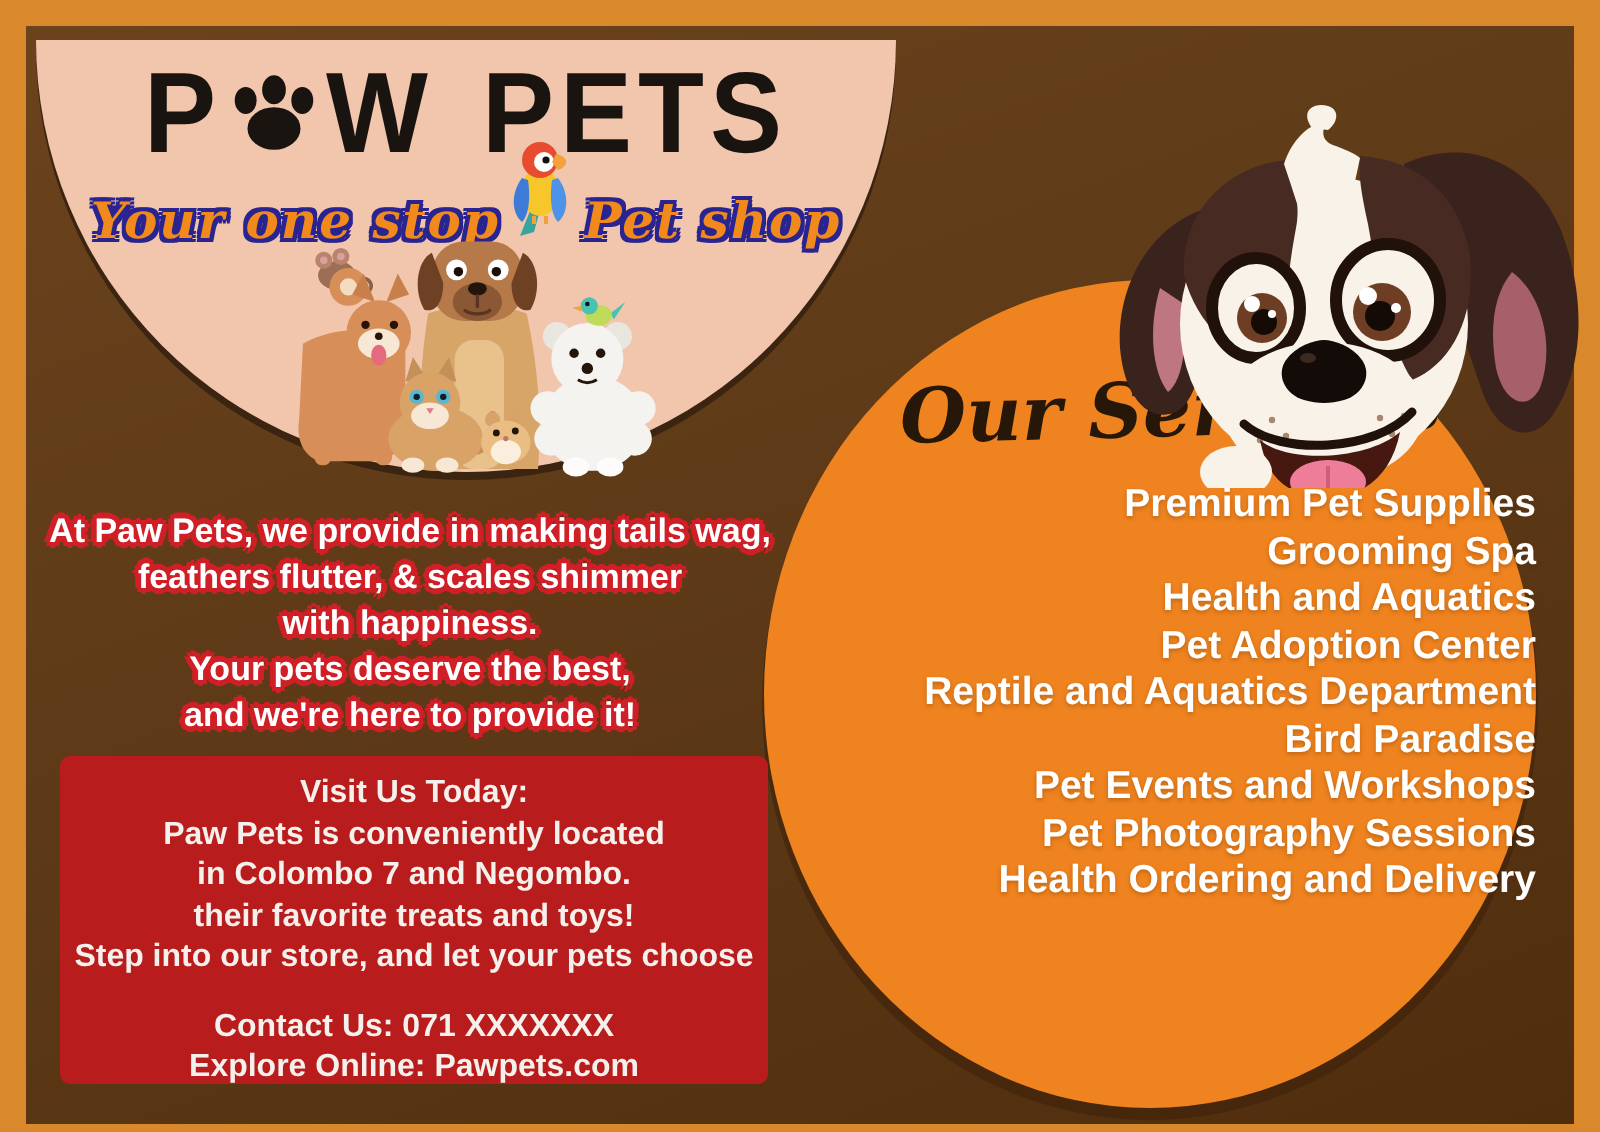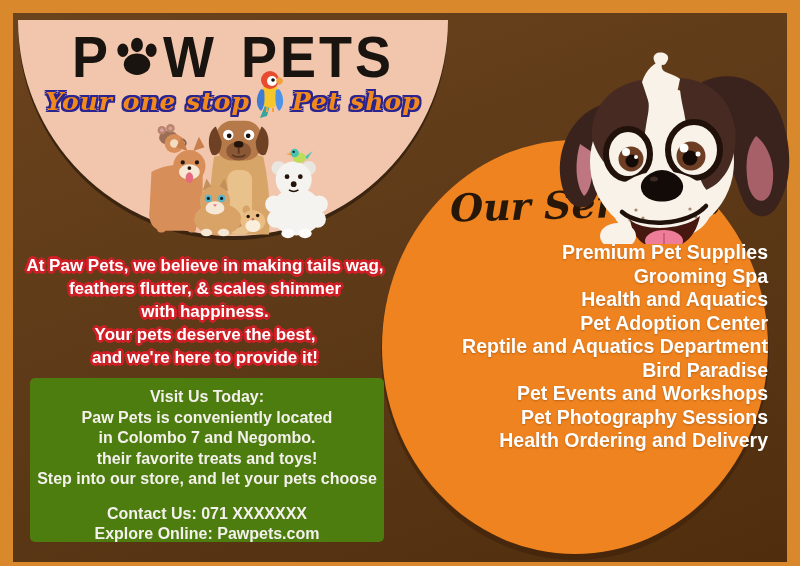--- a/index.html
+++ b/index.html
@@ -21,21 +21,21 @@
     display:flex;flex-direction:column;align-items:center;
     padding-top:10px;box-sizing:border-box;z-index:2;
   }
   .logo-row{
     display:flex;align-items:center;gap:5px;
     font-weight:900;font-size:54px;line-height:1;
     color:#1A1410;letter-spacing:3px;transform:scaleY(1.06);
   }
   .logo-space{width:14px;}
   .tagline-row{
-    display:flex;align-items:flex-start;gap:3px;margin-top:3px;
+    display:flex;align-items:flex-end;gap:3px;margin-top:3px;
     font-family:"DejaVu Serif",serif;font-style:italic;font-weight:700;
     font-size:25px;color:#F2891D;letter-spacing:1px;
     text-shadow:
       -2px -2px 0 #2A2490, 2px -2px 0 #2A2490,
       -2px  2px 0 #2A2490, 2px  2px 0 #2A2490,
       -2px  0   0 #2A2490, 2px  0   0 #2A2490,
        0   -2px 0 #2A2490, 0    2px 0 #2A2490;
   }
   .parrot-wrap{margin-top:-18px;}
   .pets-wrap{margin-top:-10px;}
@@ -45,21 +45,21 @@
     text-align:center;font-weight:700;font-size:17px;line-height:23px;color:#FFFFFF;
     text-shadow:
       -2px -2px 0 #D01F26, 2px -2px 0 #D01F26,
       -2px  2px 0 #D01F26, 2px  2px 0 #D01F26,
       -3px  0   0 #D01F26, 3px  0   0 #D01F26,
        0   -3px 0 #D01F26, 0    3px 0 #D01F26;
   }
   
   .visit-box{
     position:absolute;left:30px;top:378px;width:354px;height:164px;
-    background:#4d7c0f;border-radius:5px;z-index:3;
+    background:#b91c1c;border-radius:5px;z-index:3;
     text-align:center;color:#F4F1EC;font-weight:700;font-size:16px;line-height:20.5px;
     padding-top:9px;box-sizing:border-box;
   }
   .visit-gap{height:14px;}
   
   .services-circle{
     position:absolute;left:382px;top:140px;width:386px;height:414px;
     background:#EF831F;border-radius:50%;z-index:1;
     box-shadow:0 5px 0 1px rgba(57,30,10,.5);
   }
@@ -206,21 +206,21 @@
         <ellipse cx="141" cy="112" rx="13" ry="11.5" fill="#E9BD83"></ellipse>
         <ellipse cx="141" cy="117" rx="8" ry="6.5" fill="#FAEFDC"></ellipse>
         <circle cx="136" cy="107" r="1.8" fill="#241409"></circle>
         <circle cx="146" cy="106" r="1.8" fill="#241409"></circle>
         <circle cx="141" cy="110" r="1.4" fill="#C2766A"></circle>
       </svg>
     </div>
   </div>
 
   <div class="intro">
-    <div>At Paw Pets, we believe in making tails wag,</div>
+    <div>At Paw Pets, we provide in making tails wag,</div>
     <div>feathers flutter, &amp; scales shimmer</div>
     <div>with happiness.</div>
     <div>Your pets deserve the best,</div>
     <div>and we're here to provide it!</div>
   </div>
 
   <div class="visit-box">
     <div>Visit Us Today:</div>
     <div>Paw Pets is conveniently located</div>
     <div>in Colombo 7 and Negombo.</div>

